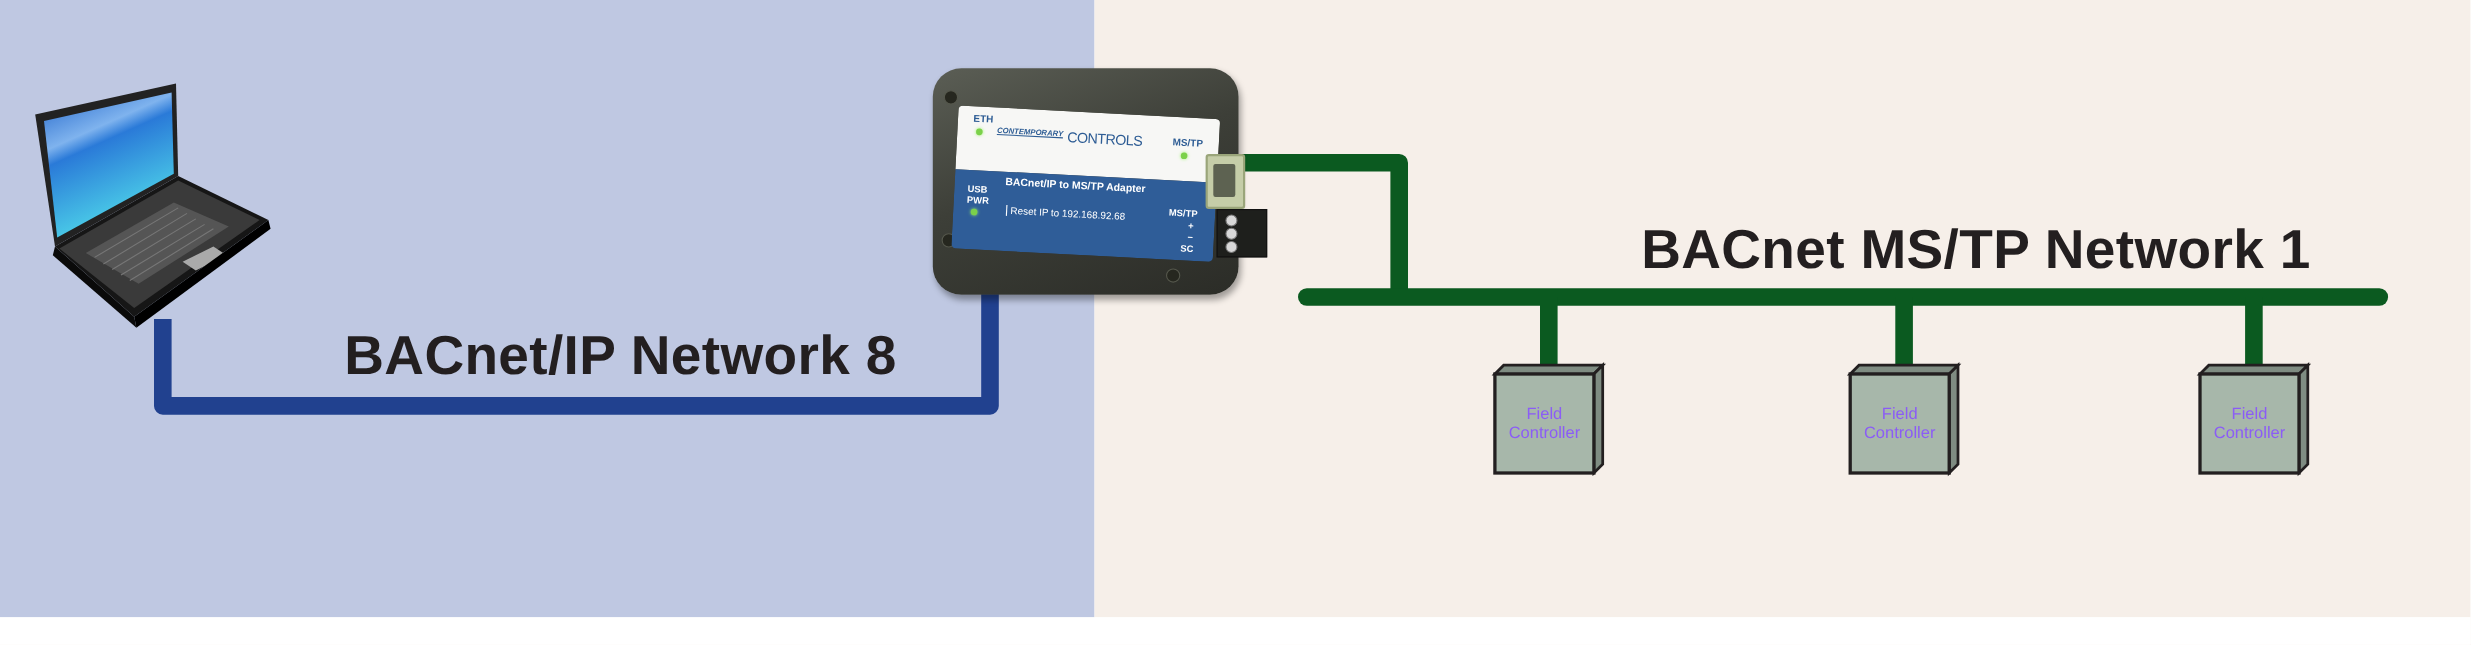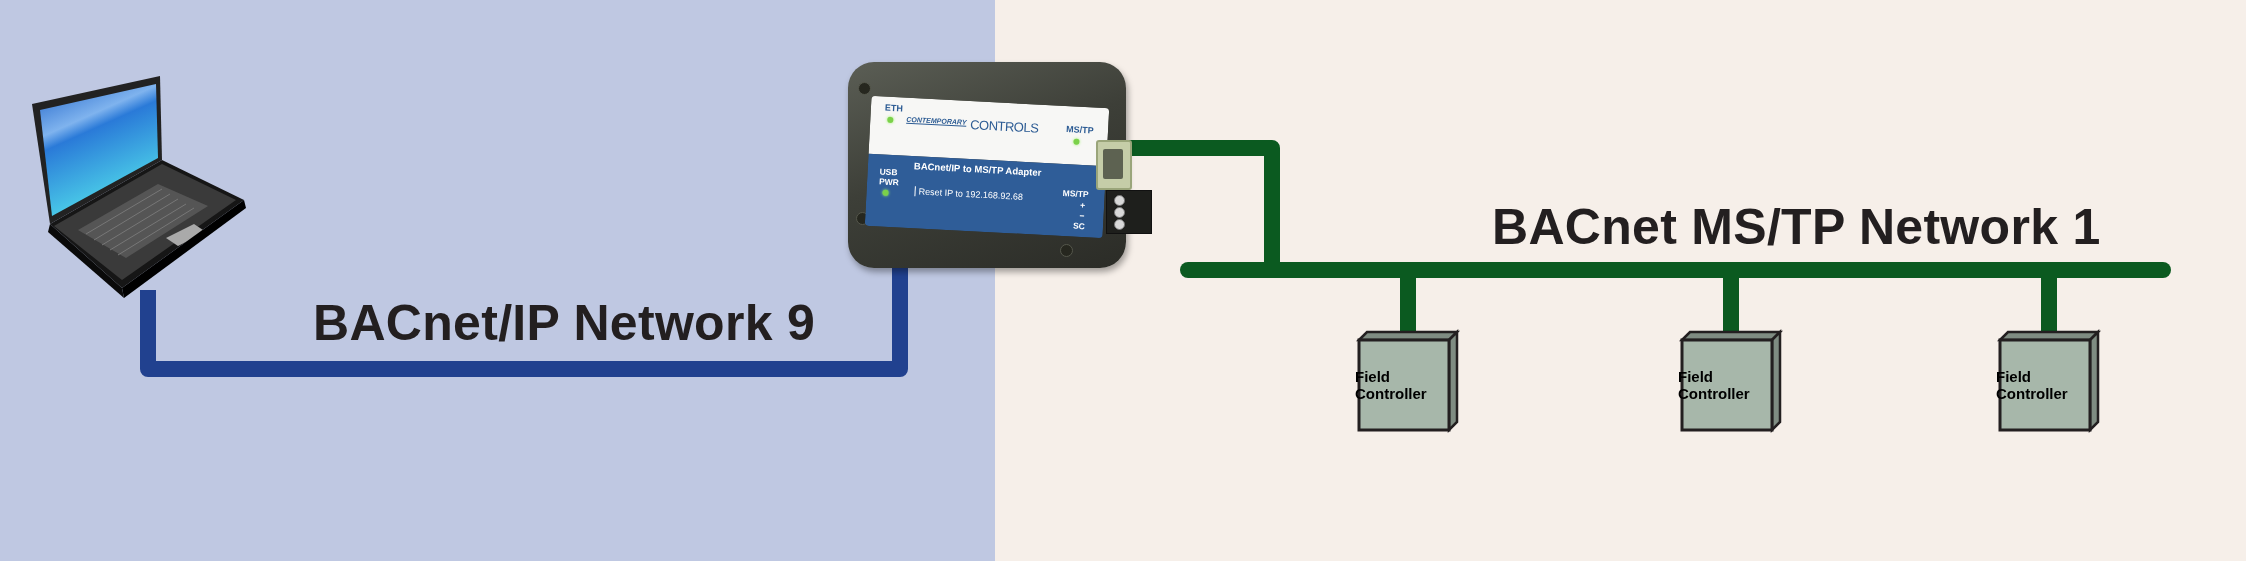--- a/index.html
+++ b/index.html
@@ -4,21 +4,21 @@
 <style>
   html,body{margin:0;padding:0;background:#ffffff;}
   body{width:2246px;height:586px;position:relative;overflow:hidden;font-family:"Liberation Sans",sans-serif;}
   .panel{position:absolute;top:0;height:561px;}
   #panel-ip{left:0;width:995px;background:#BFC8E2;}
   #panel-mstp{left:995px;width:1251px;background:#F6EFE9;}
   svg#diagram{position:absolute;left:0;top:0;width:2246px;height:586px;}
   .net-title{position:absolute;font-weight:bold;color:#231F20;font-size:50px;letter-spacing:0.3px;white-space:nowrap;}
   #title-ip{left:313px;top:294px;}
   #title-mstp{left:1492px;top:198px;}
-  .fc-label{position:absolute;width:98px;font-weight:bold;font-size:15px;line-height:17px;color:#000000;}
+  .fc-label{position:absolute;width:98px;text-align:center;font-weight:normal;font-size:15px;line-height:17px;color:#8b5cf6;}
   
   #device{position:absolute;left:848px;top:62px;width:278px;height:206px;}
   .dev-body{position:absolute;left:0;top:0;width:278px;height:206px;border-radius:26px;
     background:linear-gradient(160deg,#5b5e55 0%,#3d3f38 45%,#2b2c27 100%);box-shadow:2px 4px 6px rgba(0,0,0,0.35);}
   .dev-face{position:absolute;left:20px;top:40px;width:238px;height:130px;border-radius:4px;overflow:hidden;transform:rotate(3deg);}
   .dev-face-top{position:absolute;left:0;top:0;width:100%;height:58px;background:#f7f7f5;}
   .dev-face-bot{position:absolute;left:0;top:58px;width:100%;height:72px;background:#2f5d98;}
   .dtxt{position:absolute;font-weight:bold;white-space:nowrap;}
   .led{position:absolute;width:6px;height:6px;border-radius:50%;background:#7bd14a;box-shadow:0 0 3px #9cf26a;}
   .screw{position:absolute;width:11px;height:11px;border-radius:50%;background:#26271f;border:1px solid #55574c;}
@@ -121,21 +121,21 @@
 </div>
 <div id="rj45">
     <div class="hole"></div>
   </div>
 <div id="terminal">
   <div class="tscrew" style="top:4px;"></div>
   <div class="tscrew" style="top:16px;"></div>
   <div class="tscrew" style="top:28px;"></div>
 </div>
 
-<div class="net-title" id="title-ip">BACnet/IP Network 9</div>
+<div class="net-title" id="title-ip">BACnet/IP Network 8</div>
 <div class="net-title" id="title-mstp">BACnet MS/TP Network 1</div>
 
 <div id="fc-labels">
     <div class="fc-label" style="left: 1355px; top: 368px;">
       <div>Field</div>
       <div>Controller</div>
     </div>
     <div class="fc-label" style="left: 1678px; top: 368px;">
       <div>Field</div>
       <div>Controller</div>

